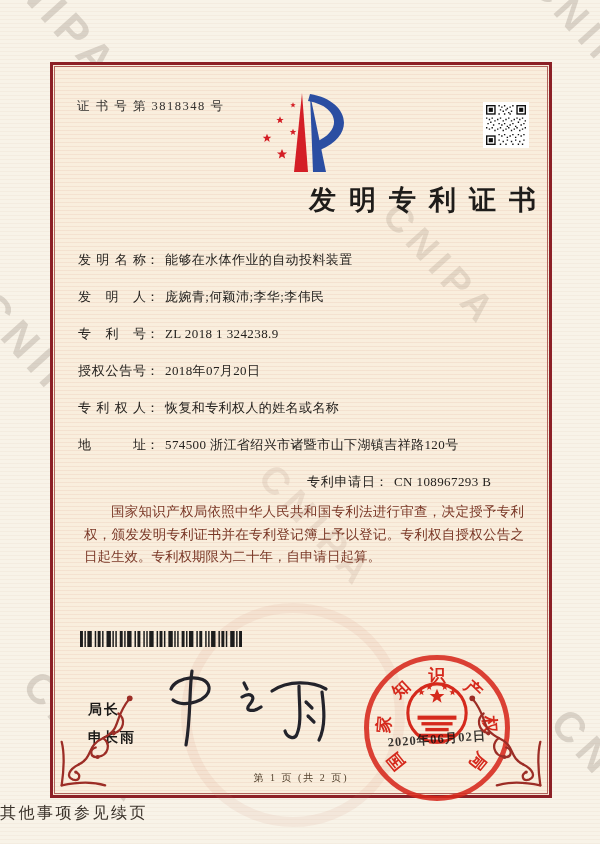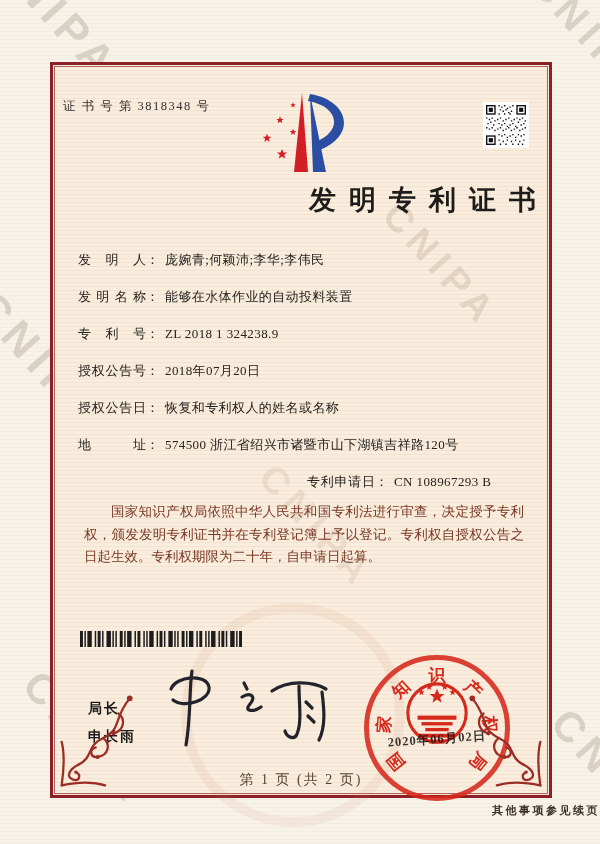--- a/index.html
+++ b/index.html
@@ -18,40 +18,40 @@
       letter-spacing:7px;color:rgba(176,160,142,0.30);transform:rotate(48deg);white-space:nowrap;pointer-events:none;}
   .wm6{left:312px;top:178px;font-size:38px;}
   .wm7{left:188px;top:440px;font-size:38px;color:rgba(186,160,142,0.22);}
   
   .frame{position:absolute;left:50px;top:62px;width:496px;height:730px;border:3px solid #8c2026;
     background:repeating-linear-gradient(0deg, rgba(218,158,136,0.16) 0 1px, rgba(0,0,0,0) 1px 4px), #f9eedd;}
   .frame-line{position:absolute;inset:1px;border:1px solid #b2625b;pointer-events:none;}
   .content{position:absolute;inset:0;}
   .latent-circle{position:absolute;left:128px;top:538px;width:204px;height:204px;border:10px solid rgba(205,128,106,0.10);border-radius:50%;}
   
-  .cert-no{position:absolute;left:10px;top:33px;font-size:12.5px;letter-spacing:1.5px;color:#32302e;}
+  .cert-no{position:absolute;left:24px;top:33px;font-size:12.5px;letter-spacing:1.5px;color:#32302e;}
   .logo{position:absolute;left:50%;top:25px;transform:translateX(-50%);}
   .qr{position:absolute;left:430px;top:37px;width:40px;height:40px;background:#fff;padding:3px;}
   .title{position:absolute;left:0;right:0;top:117px;text-align:right;font-size:27px;font-weight:600;
     letter-spacing:13px;text-indent:13px;color:#1e1c1a;}
   
   .fields{position:absolute;left:25px;top:184px;right:22px;font-size:13px;color:#25221f;}
   .frow{height:21px;line-height:21px;margin-bottom:16px;position:relative;white-space:nowrap;}
   .flabel{display:inline-block;width:68px;text-align:justify;text-align-last:justify;vertical-align:top;}
   .fcolon{display:inline-block;vertical-align:top;}
   .fvalue{display:inline-block;margin-left:6px;vertical-align:top;letter-spacing:0.4px;}
   .grant2{position:absolute;left:229px;top:0;}
   
   .bodytext{position:absolute;left:19px;top:424px;width:464px;font-size:13.5px;line-height:22.5px;
     color:#7a3726;text-align:justify;}
   .bodytext p{margin:12px;text-indent:2em;}
   
   .barcode{position:absolute;left:27px;top:566px;width:162px;height:16px;}
   
-  .officer{position:absolute;left:35px;top:630px;font-family:Liberation Serif, serif;
+  .officer{position:absolute;left:35px;top:630px;font-family:Liberation Sans, sans-serif;
     font-size:14px;font-weight:600;color:#1c1a18;line-height:28px;letter-spacing:2px;}
   .signature{position:absolute;left:95px;top:594px;}
   
   .seal{position:absolute;left:311px;top:590px;width:146px;height:146px;border:5px solid rgba(214,40,28,0.88);
     border-radius:50%;box-sizing:border-box;}
   .seal-ch{position:absolute;left:50%;top:50%;font-size:17px;font-weight:700;color:#d5291c;
     font-family:"Liberation Sans","DejaVu Sans",sans-serif;}
   .seal-ch:nth-of-type(1){transform:translate(-50%,-50%) rotate(-129deg) translateY(-53px);}
   .seal-ch:nth-of-type(2){transform:translate(-50%,-50%) rotate(-86deg) translateY(-53px);}
   .seal-ch:nth-of-type(3){transform:translate(-50%,-50%) rotate(-43deg) translateY(-53px);}
@@ -60,24 +60,24 @@
   .seal-ch:nth-of-type(6){transform:translate(-50%,-50%) rotate(86deg) translateY(-53px);}
   .seal-ch:nth-of-type(7){transform:translate(-50%,-50%) rotate(129deg) translateY(-53px);}
   .seal-emblem{position:absolute;left:50%;top:18px;transform:translateX(-50%);}
   .seal-date{position:absolute;left:306px;top:666px;width:156px;text-align:center;transform:rotate(-4deg);
     font-size:12.5px;font-weight:700;color:rgba(20,18,16,0.85);letter-spacing:1px;}
   
   .fl{position:absolute;bottom:3px;width:104px;height:106px;}
   .fl-left{left:3px;}
   .fl-right{right:3px;transform:scaleX(-1);}
   
-  .pageinfo{position:absolute;left:0;right:0;top:706px;text-align:center;font-size:14px;
+  .pageinfo{position:absolute;left:0;right:0;top:706px;text-align:center;font-size:10px;
     letter-spacing:2px;color:#55432f;}
-  .note{position:absolute;left:0;right:0;top:803px;text-align:right;font-size:11px;
-    letter-spacing:2.5px;color:#3a322a;font-weight:700;}
+  .note{position:absolute;left:0;right:0;top:803px;text-align:left;font-size:16px;
+    letter-spacing:2.5px;color:#3a322a;font-weight:400;}
 </style>
 </head>
 <body>
 
 <div class="page">
 
   <span class="wm wm1">CNIPA</span>
   <span class="wm wm2">CNIPA</span>
   <span class="wm wm3">CNIPA</span>
   <span class="wm wm4">CNIPA</span>
@@ -129,33 +129,33 @@
               <rect x="2" y="24" width="3" height="3"></rect>
             <path d="M9 0h1v1H9z M11 1h1v1h-1z M13 0h1v1h-1z M15 2h1v1h-1z M17 1h1v1h-1z M19 0h1v1h-1z M10 3h1v1h-1z M12 4h1v1h-1z M14 3h1v1h-1z M16 5h1v1h-1z M18 4h1v1h-1z M9 6h1v1H9z M13 6h1v1h-1z M17 6h1v1h-1z M0 9h1v1H0z M2 10h1v1H2z M4 9h1v1H4z M6 11h1v1H6z M1 13h1v1H1z M3 12h1v1H3z M5 14h1v1H5z M8 10h1v1H8z M10 9h1v1h-1z M12 11h1v1h-1z M14 10h1v1h-1z M16 9h1v1h-1z M18 11h1v1h-1z M20 10h1v1h-1z M22 9h1v1h-1z M24 10h1v1h-1z M26 9h1v1h-1z M28 11h1v1h-1z M23 12h1v1h-1z M25 14h1v1h-1z M27 13h1v1h-1z M9 13h1v1H9z M11 14h1v1h-1z M13 13h1v1h-1z M15 15h1v1h-1z M17 14h1v1h-1z M19 13h1v1h-1z M21 15h1v1h-1z M0 16h1v1H0z M2 17h1v1H2z M4 16h1v1H4z M6 18h1v1H6z M8 17h1v1H8z M10 16h1v1h-1z M12 18h1v1h-1z M14 17h1v1h-1z M16 16h1v1h-1z M18 18h1v1h-1z M20 17h1v1h-1z M22 16h1v1h-1z M24 18h1v1h-1z M26 17h1v1h-1z M28 16h1v1h-1z M9 21h1v1H9z M11 22h1v1h-1z M13 21h1v1h-1z M15 23h1v1h-1z M17 22h1v1h-1z M19 21h1v1h-1z M21 23h1v1h-1z M23 21h1v1h-1z M25 22h1v1h-1z M27 21h1v1h-1z M9 25h1v1H9z M12 26h1v1h-1z M15 25h1v1h-1z M18 26h1v1h-1z M21 25h1v1h-1z M24 26h1v1h-1z M27 25h1v1h-1z M10 28h1v1h-1z M14 28h1v1h-1z M19 28h1v1h-1z M23 28h1v1h-1z M26 28h1v1h-1z"></path>
           </g>
         </svg>
       </div>
 
       <div class="title">发明专利证书</div>
 
       <div class="fields">
         <div class="frow">
+          <span class="flabel">发明名称</span><span class="fcolon">：</span><span class="fvalue">能够在水体作业的自动投料装置</span>
+        </div>
+        <div class="frow">
           <span class="flabel">发明人</span><span class="fcolon">：</span><span class="fvalue">庞婉青;何颖沛;李华;李伟民</span>
         </div>
         <div class="frow">
-          <span class="flabel">发明名称</span><span class="fcolon">：</span><span class="fvalue">能够在水体作业的自动投料装置</span>
-        </div>
-        <div class="frow">
           <span class="flabel">专利号</span><span class="fcolon">：</span><span class="fvalue">ZL 2018 1 324238.9</span>
         </div>
         <div class="frow">
           <span class="flabel">授权公告号</span><span class="fcolon">：</span><span class="fvalue">2018年07月20日</span>
         </div>
         <div class="frow">
-          <span class="flabel">授权公告日</span><span class="fcolon">：</span><span class="fvalue">恢复和专利权人的姓名或名称</span>
+          <span class="flabel">专利权人</span><span class="fcolon">：</span><span class="fvalue">恢复和专利权人的姓名或名称</span>
         </div>
         <div class="frow">
           <span class="flabel">地址</span><span class="fcolon">：</span><span class="fvalue">574500 浙江省绍兴市诸暨市山下湖镇吉祥路120号</span>
         </div>
         <div class="frow">
           <span class="grant2">
             <span class="flabel">专利申请日</span><span class="fcolon">：</span><span class="fvalue">CN 108967293 B</span>
           </span>
         </div>
       </div>

